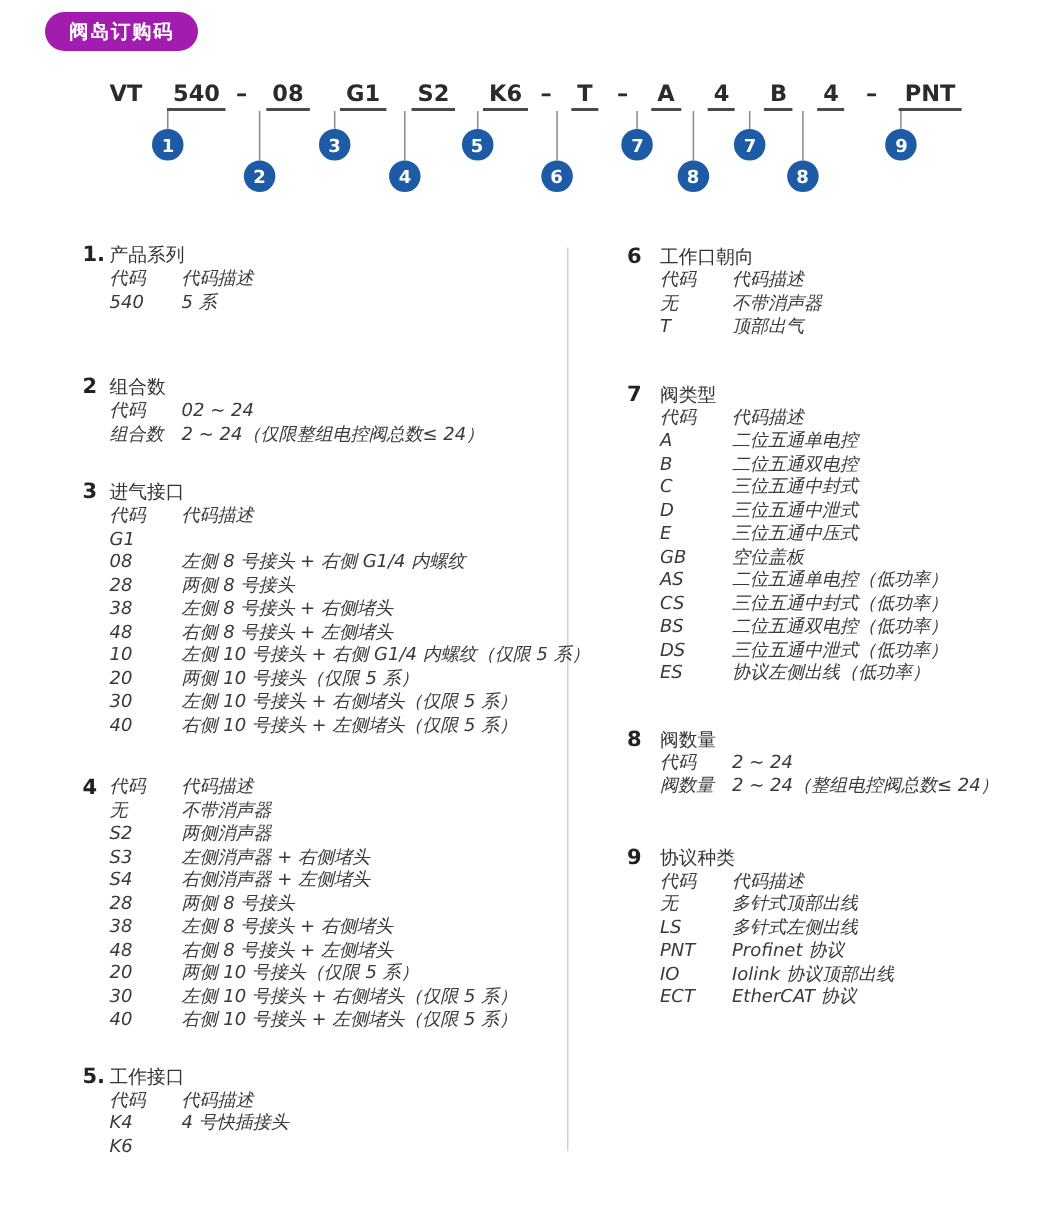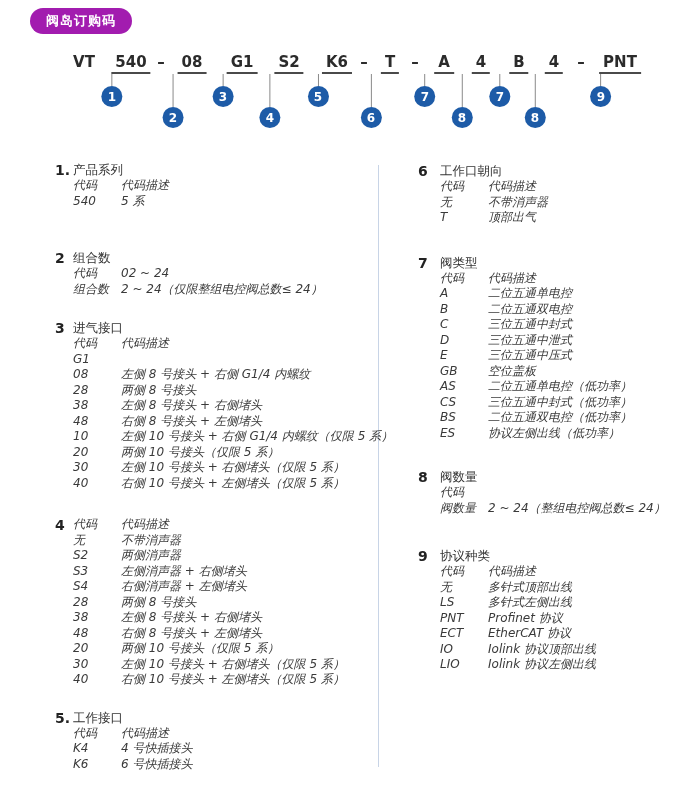--- a/index.html
+++ b/index.html
@@ -280,21 +280,20 @@
         <span class="cell-desc">代码描述</span>
       </div>
       <div>
 
       <div class="row">
           <span class="cell-code">K4</span>
           <span class="cell-desc">4 号快插接头</span>
         </div>
           <div class="row">
           <span class="cell-code">K6</span>
-          <span class="cell-desc">6 号快插接头</span>
         </div>
         </div>
     </div>
   </div>
 
 </div>
 
 <div class="col-right">
 
   <div class="section mb29">
@@ -359,35 +358,40 @@
         </div>
           <div class="row">
           <span class="cell-code">CS</span>
           <span class="cell-desc">三位五通中封式（低功率）</span>
         </div>
           <div class="row">
           <span class="cell-code">BS</span>
           <span class="cell-desc">二位五通双电控（低功率）</span>
         </div>
           <div class="row">
+          <span class="cell-code">DS</span>
+          <span class="cell-desc">三位五通中泄式（低功率）</span>
+        </div>
+          <div class="row">
           <span class="cell-code">ES</span>
           <span class="cell-desc">协议左侧出线（低功率）</span>
         </div>
         </div>
     </div>
   </div>
 
   <div class="section mb32">
     <div class="sec-num">8</div>
     <div>
       <div class="sec-title">阀数量</div>
       <div>
 
       <div class="row">
           <span class="cell-code">代码</span>
+          <span class="cell-desc">2 ~ 24</span>
         </div>
           <div class="row">
           <span class="cell-code">阀数量</span>
           <span class="cell-desc">2 ~ 24（整组电控阀总数≤ 24）</span>
         </div>
         </div>
     </div>
   </div>
 
   <div class="section">
@@ -406,28 +410,24 @@
         </div>
           <div class="row">
           <span class="cell-code">LS</span>
           <span class="cell-desc">多针式左侧出线</span>
         </div>
           <div class="row">
           <span class="cell-code">PNT</span>
           <span class="cell-desc">Profinet 协议</span>
         </div>
           <div class="row">
+          <span class="cell-code">IO</span>
+          <span class="cell-desc">Iolink 协议顶部出线</span>
+        </div>
+          <div class="row">
           <span class="cell-code">ECT</span>
           <span class="cell-desc">EtherCAT 协议</span>
         </div>
-          <div class="row">
-          <span class="cell-code">IO</span>
-          <span class="cell-desc">Iolink 协议顶部出线</span>
-        </div>
-          <div class="row">
-          <span class="cell-code">LIO</span>
-          <span class="cell-desc">Iolink 协议左侧出线</span>
-        </div>
         </div>
     </div>
   </div>
 
 </div>
 
 </body></html>

